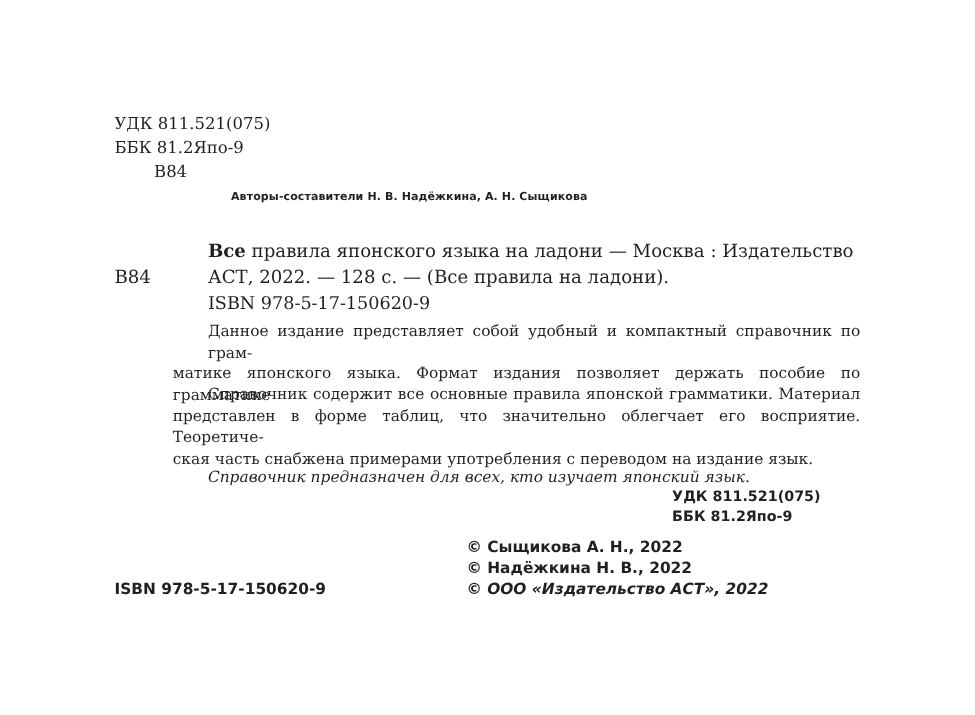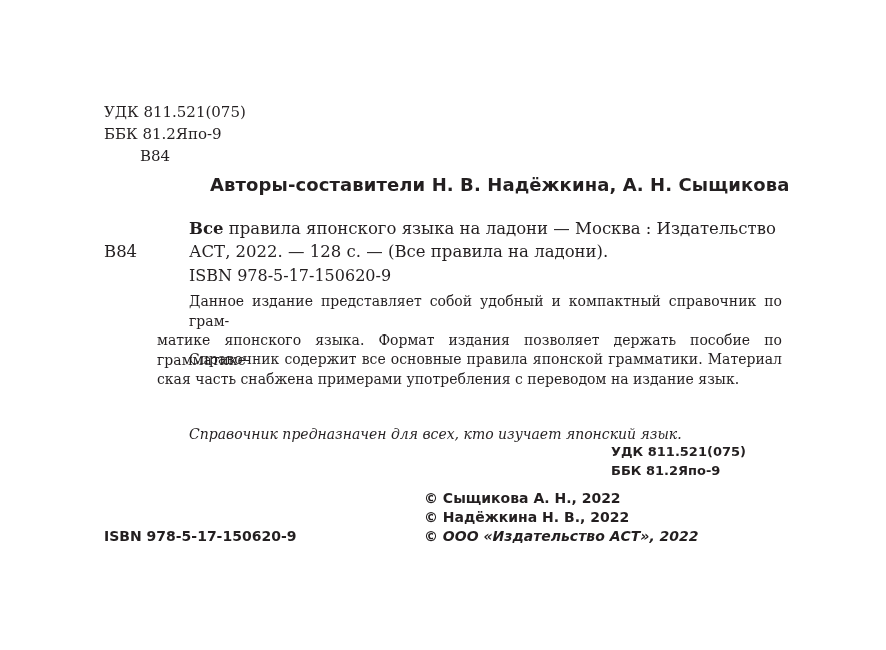--- a/index.html
+++ b/index.html
@@ -21,21 +21,21 @@
       font-family: "DejaVu Sans", "Liberation Sans", sans-serif;
       font-weight: bold;
     }
 
     #top-udk { left: 104px; top: 101px; }
     #top-bbk { left: 104px; top: 123px; }
     #top-code { left: 140px; top: 145px; }
 
     #authors {
       left: 210px; top: 174px;
-      font-size: 18px;
+      font-size: 10px;
       letter-spacing: 0.1px;
     }
 
     #title-line1 { left: 189px; top: 217px; font-size: 16.5px; line-height: 24px; }
     #title-line2 { left: 189px; top: 240px; font-size: 16.5px; line-height: 24px; }
     #side-code { left: 104px; top: 240px; font-size: 16.5px; line-height: 24px; }
     #isbn-mid { left: 189px; top: 265px; font-size: 16px; line-height: 22px; }
 
     .para {
       position: absolute;
@@ -79,20 +79,21 @@
   <div id="title-line2" class="abs">АСТ, 2022. — 128 с. — (Все правила на ладони).</div>
   <div id="isbn-mid" class="abs">ISBN 978-5-17-150620-9</div>
 
   <div id="para1" class="para">
     <span class="line j indent">Данное издание представляет собой удобный и компактный справочник по грам-</span>
     <span class="line j">матике японского языка. Формат издания позволяет держать пособие по грамматике</span>
   </div>
 
   <div id="para2" class="para">
     <span class="line j indent">Справочник содержит все основные правила японской грамматики. Материал</span>
+    <span class="line j">представлен в форме таблиц, что значительно облегчает его восприятие. Теоретиче-</span>
     <span class="line">ская часть снабжена примерами употребления с переводом на издание язык.</span>
   </div>
 
   <div id="para3" class="para">
     <span class="line indent">Справочник предназначен для всех, кто изучает японский язык.</span>
   </div>
 
   <div id="bottom-udk" class="abs sans-bold">УДК 811.521(075)</div>
   <div id="bottom-bbk" class="abs sans-bold">ББК 81.2Япо-9</div>
 

